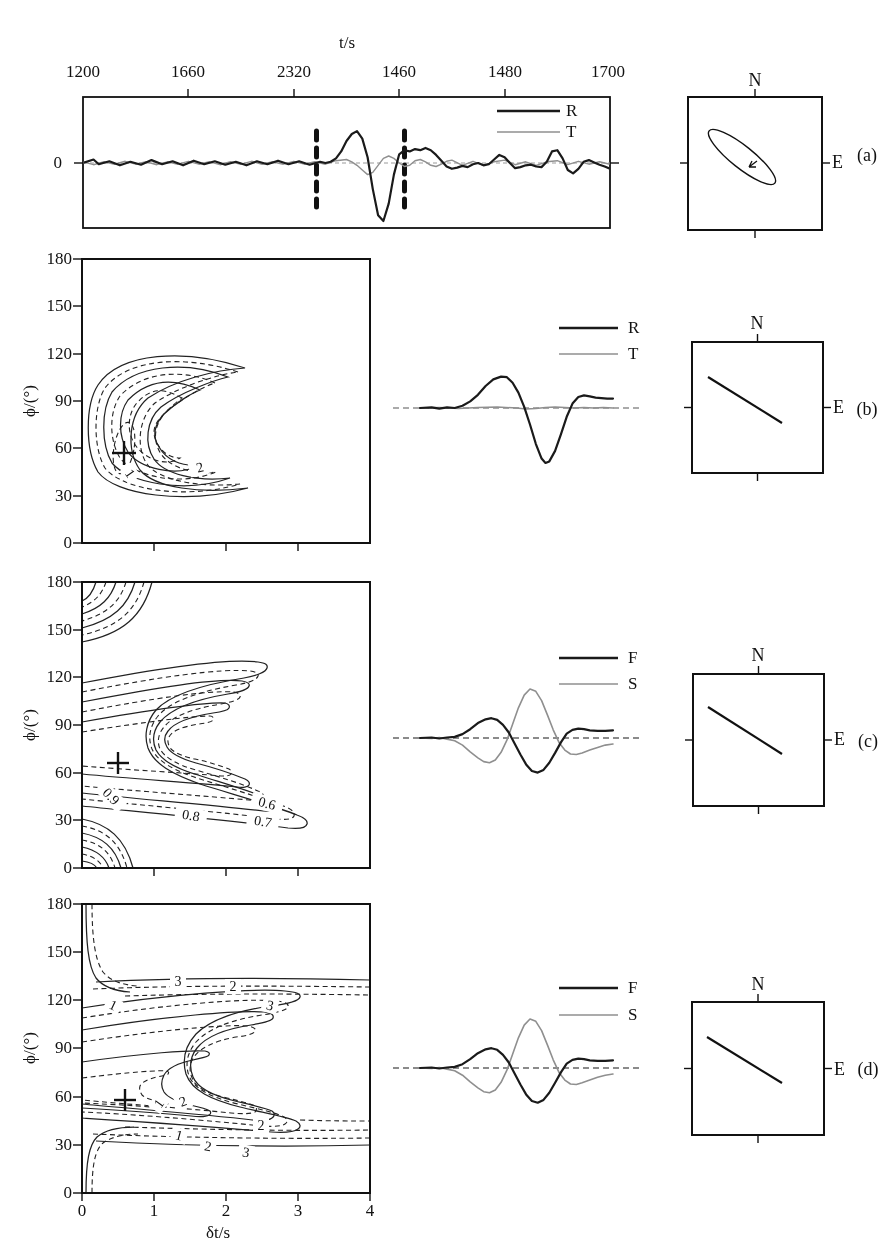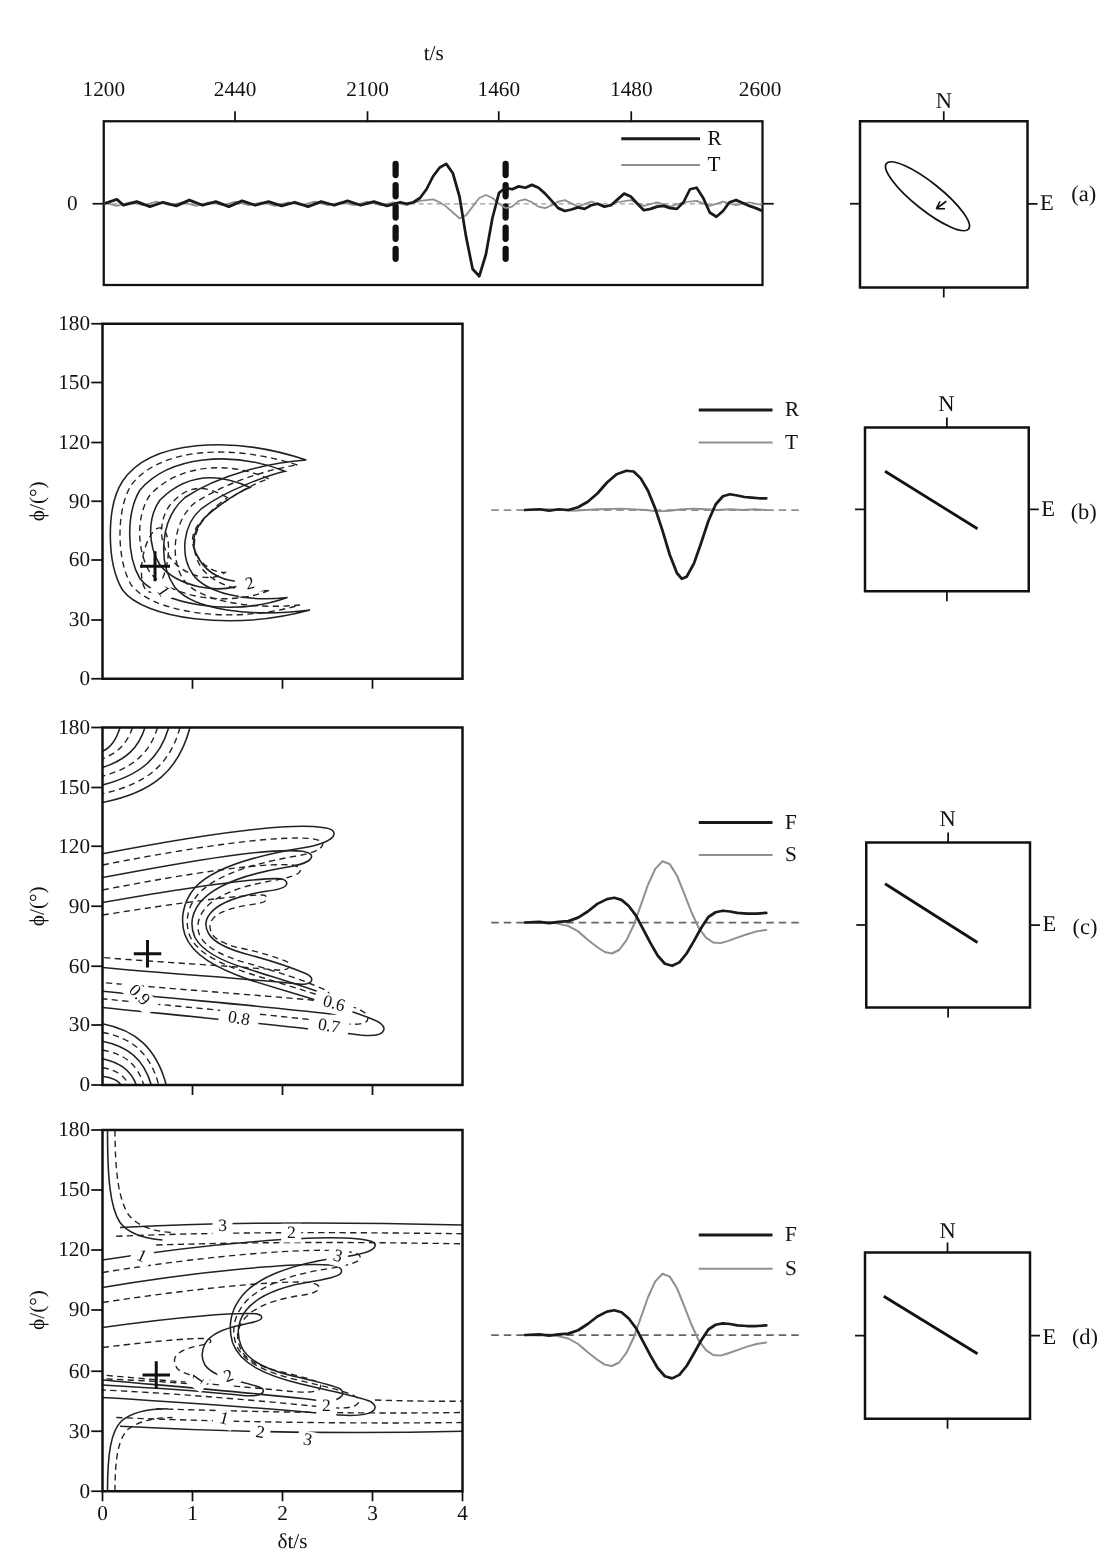--- a/index.html
+++ b/index.html
@@ -217,25 +217,25 @@
     <line x1="758" y1="994" x2="758" y2="1002" stroke-width="1.4"></line>
         <line x1="824" y1="1068.5" x2="832" y2="1068.5" stroke-width="1.4"></line>
     <line x1="684" y1="1068.5" x2="692" y2="1068.5" stroke-width="1.4"></line>
         <line x1="758" y1="1135" x2="758" y2="1143" stroke-width="1.4"></line>
     <line x1="707" y1="1037" x2="782" y2="1083" stroke-width="2.2"></line>
   </g>
 </svg>
 
 <div class="lbl ctr it" style="left:317px;top:32px;width:60px;">t/s</div>
 <div class="lbl ctr" style="left:53px;top:61px;width:60px;">1200</div>
-<div class="lbl ctr" style="left:158px;top:61px;width:60px;">2440</div>
-<div class="lbl ctr" style="left:264px;top:61px;width:60px;">2100</div>
+<div class="lbl ctr" style="left:158px;top:61px;width:60px;">1660</div>
+<div class="lbl ctr" style="left:264px;top:61px;width:60px;">2320</div>
 <div class="lbl ctr" style="left:369px;top:61px;width:60px;">1460</div>
 <div class="lbl ctr" style="left:475px;top:61px;width:60px;">1480</div>
-<div class="lbl ctr" style="left:578px;top:61px;width:60px;">2600</div>
+<div class="lbl ctr" style="left:578px;top:61px;width:60px;">1700</div>
 <div class="lbl rt" style="left:30px;top:152px;width:32px;">0</div>
 <div class="lbl" style="left:566px;top:100px;">R</div>
 <div class="lbl" style="left:566px;top:121px;">T</div>
 <div class="lbl ctr big" style="left:725px;top:69px;width:60px;">N</div>
 <div class="lbl big" style="left:832px;top:151px;">E</div>
 <div class="lbl ctr big" style="left:845px;top:144px;width:44px;">(a)</div>
 
 <div class="lbl rt" style="left:28px;top:248px;width:44px;">180</div>
 <div class="lbl rt" style="left:28px;top:295px;width:44px;">150</div>
 <div class="lbl rt" style="left:28px;top:343px;width:44px;">120</div>
@@ -276,21 +276,21 @@
 <div class="lbl rt" style="left:28px;top:1037px;width:44px;">90</div>
 <div class="lbl rt" style="left:28px;top:1086px;width:44px;">60</div>
 <div class="lbl rt" style="left:28px;top:1134px;width:44px;">30</div>
 <div class="lbl rt" style="left:28px;top:1182px;width:44px;">0</div>
 <div class="lbl ctr vert" style="left:-5px;top:1037px;width:70px;">ϕ/(°)</div>
 <div class="lbl ctr" style="left:67px;top:1200px;width:30px;">0</div>
 <div class="lbl ctr" style="left:139px;top:1200px;width:30px;">1</div>
 <div class="lbl ctr" style="left:211px;top:1200px;width:30px;">2</div>
 <div class="lbl ctr" style="left:283px;top:1200px;width:30px;">3</div>
 <div class="lbl ctr" style="left:355px;top:1200px;width:30px;">4</div>
-<div class="lbl ctr it" style="left:204px;top:1222px;width:60px;">δt/s</div>
+<div class="lbl ctr it" style="left:188px;top:1222px;width:60px;">δt/s</div>
 <div class="lbl" style="left:628px;top:977px;">F</div>
 <div class="lbl" style="left:628px;top:1004px;">S</div>
 <div class="lbl ctr big" style="left:728px;top:973px;width:60px;">N</div>
 <div class="lbl big" style="left:834px;top:1058px;">E</div>
 <div class="lbl ctr big" style="left:846px;top:1058px;width:44px;">(d)</div>
 <div class="cl" style="left:170px;top:974px;width:14px;">3</div>
 <div class="cl" style="left:225px;top:979px;width:14px;">2</div>
 <div class="cl" style="left:105px;top:998px;width:14px;transform:rotate(25deg);">1</div>
 <div class="cl" style="left:262px;top:998px;width:14px;transform:rotate(15deg);">3</div>
 <div class="cl" style="left:151px;top:1096px;width:14px;transform:rotate(-55deg);">1</div>

